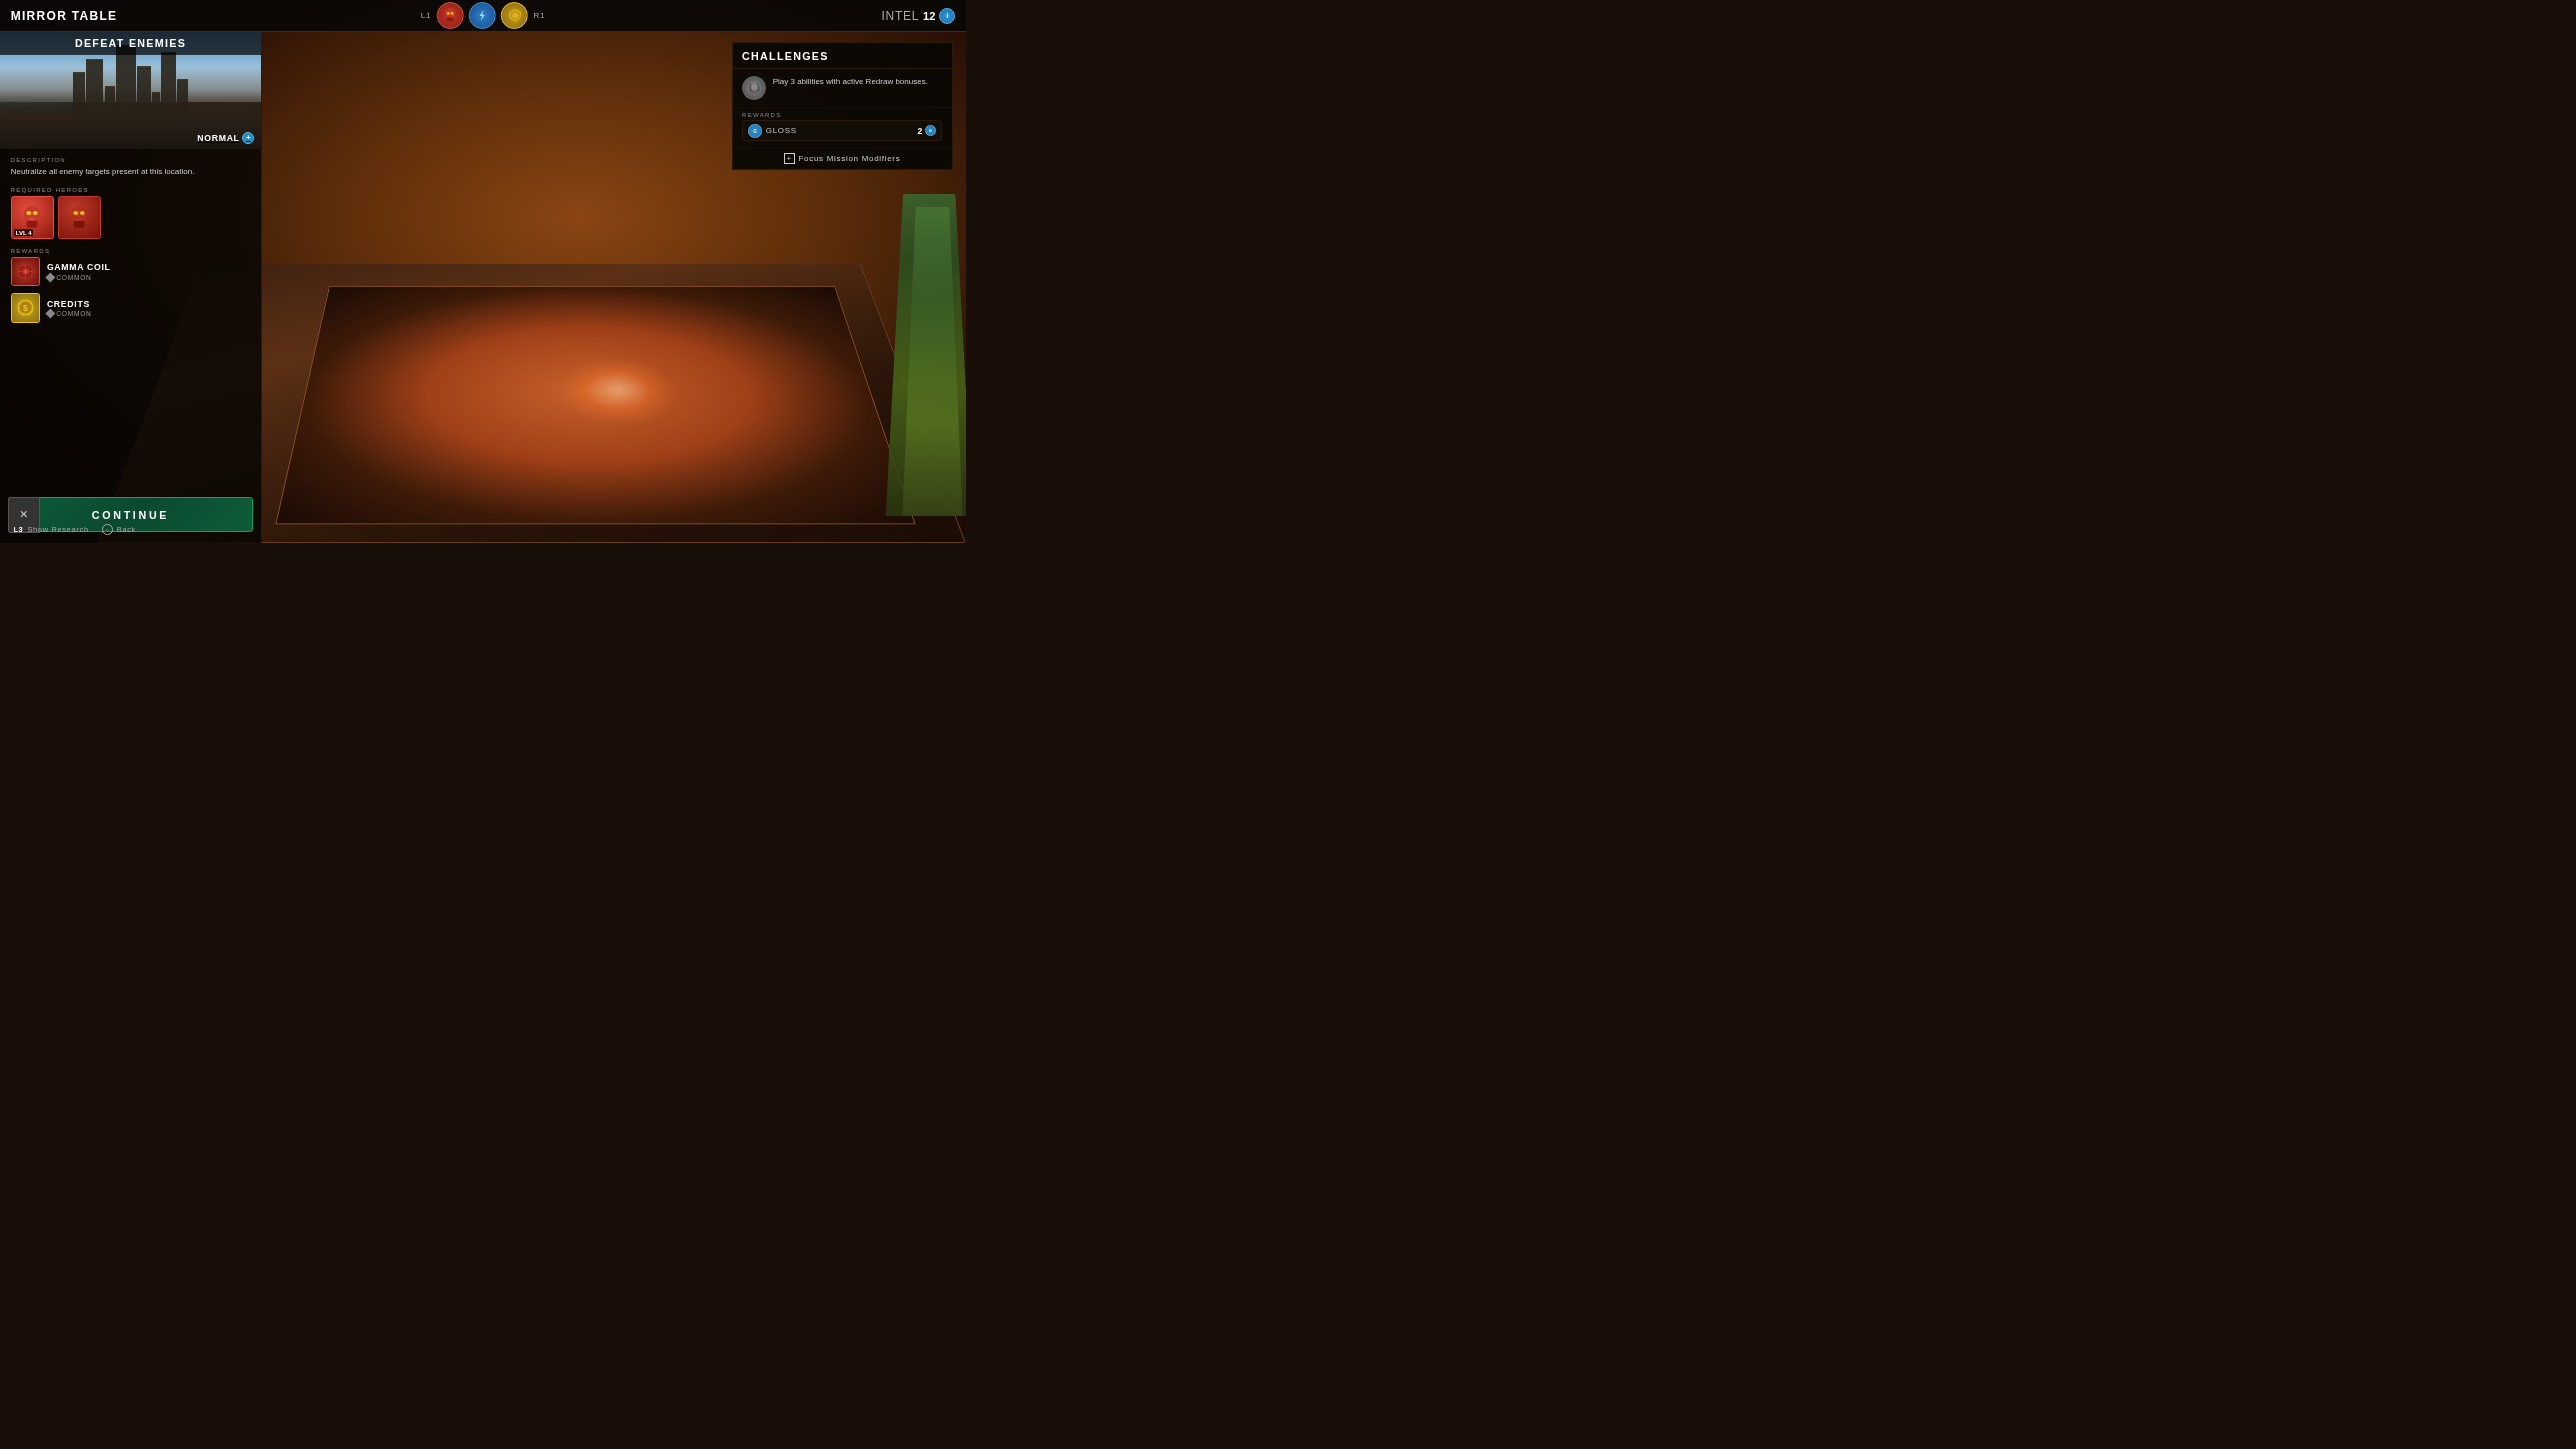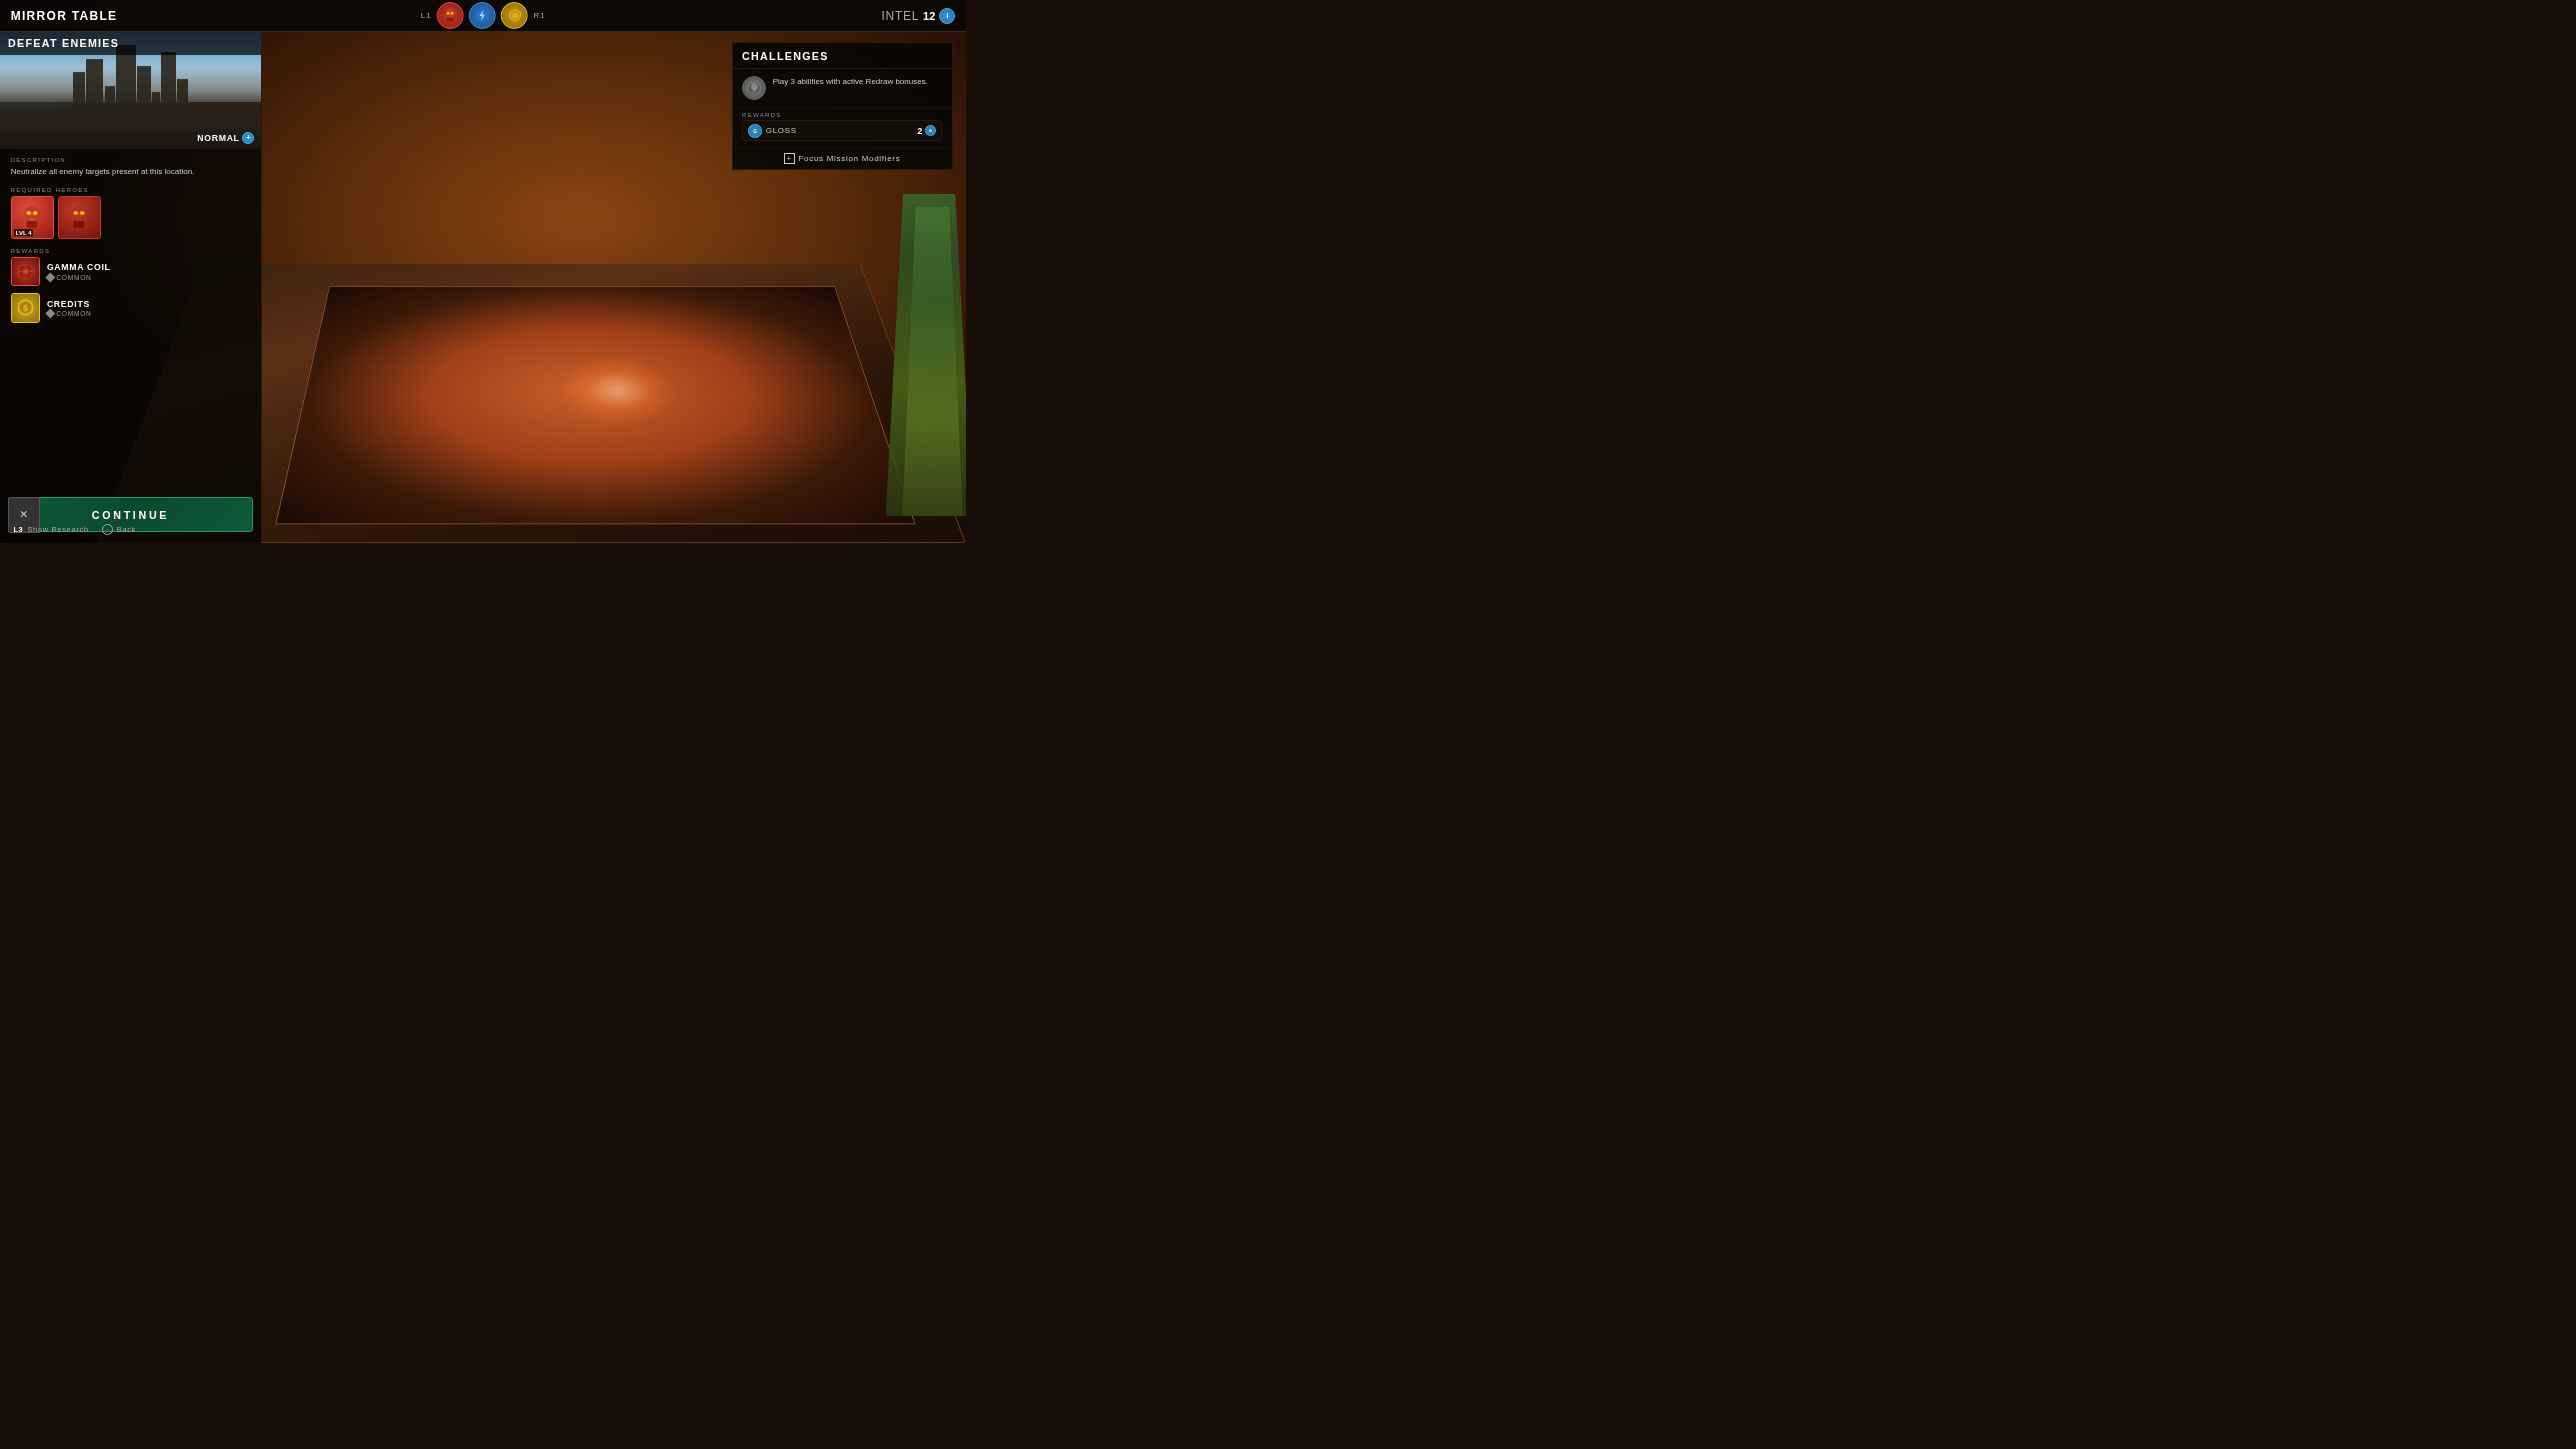--- a/index.html
+++ b/index.html
@@ -181,37 +181,39 @@
       flex-shrink: 0;
     }
 
     .mission-title-banner {
       position: absolute;
       top: 0;
       left: 0;
       right: 0;
       padding: 5.4px 8px;
       background: rgba(0,0,0,0.7);
+      text-align: center;
     }
 
     .mission-title-text {
       color: #ffffff;
       font-size: 10.7px;
       font-weight: 900;
       letter-spacing: 1.3px;
       text-transform: uppercase;
     }
 
     .difficulty-badge {
       position: absolute;
       bottom: 5.4px;
       right: 6.7px;
       display: flex;
       align-items: center;
       gap: 2.7px;
+      text-decoration: underline;
     }
 
     .difficulty-text {
       color: #ffffff;
       font-size: 8.7px;
       font-weight: bold;
       letter-spacing: 0.7px;
     }
 
     .difficulty-plus {

